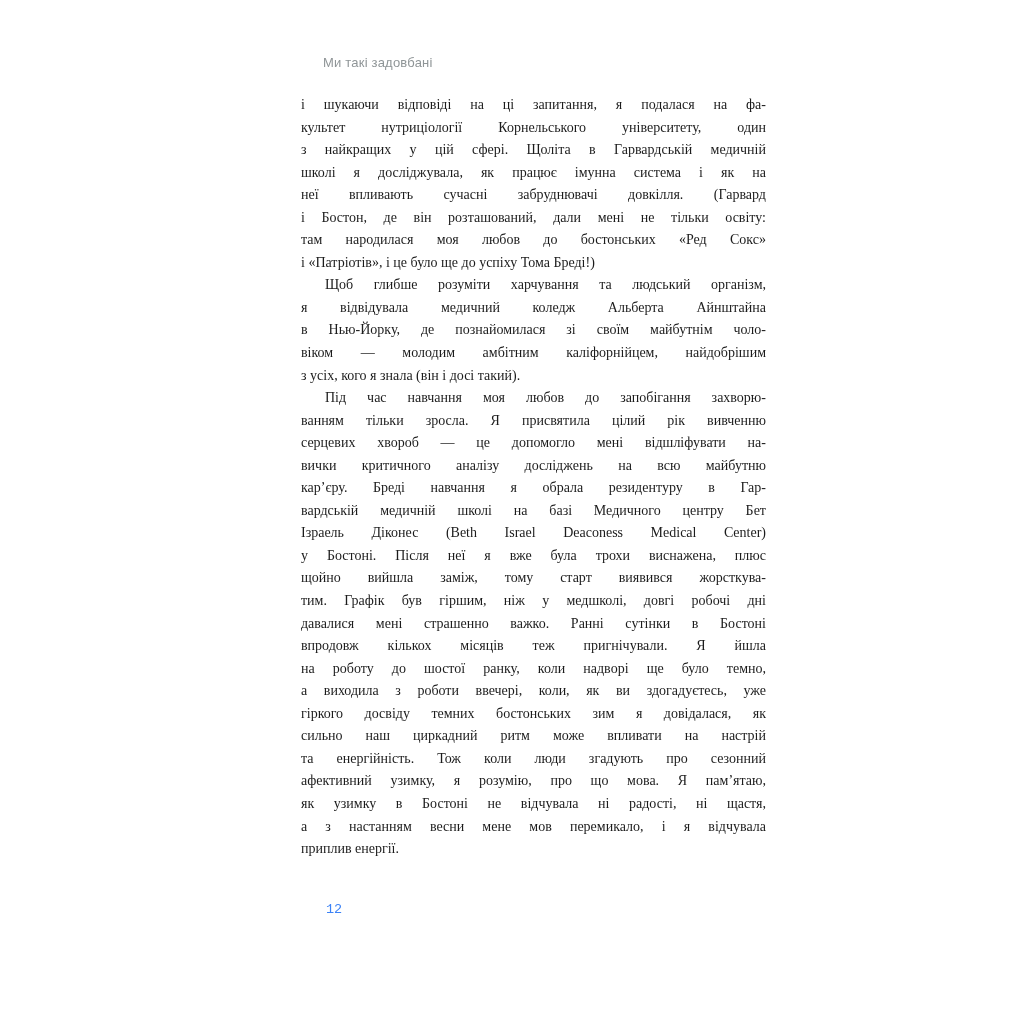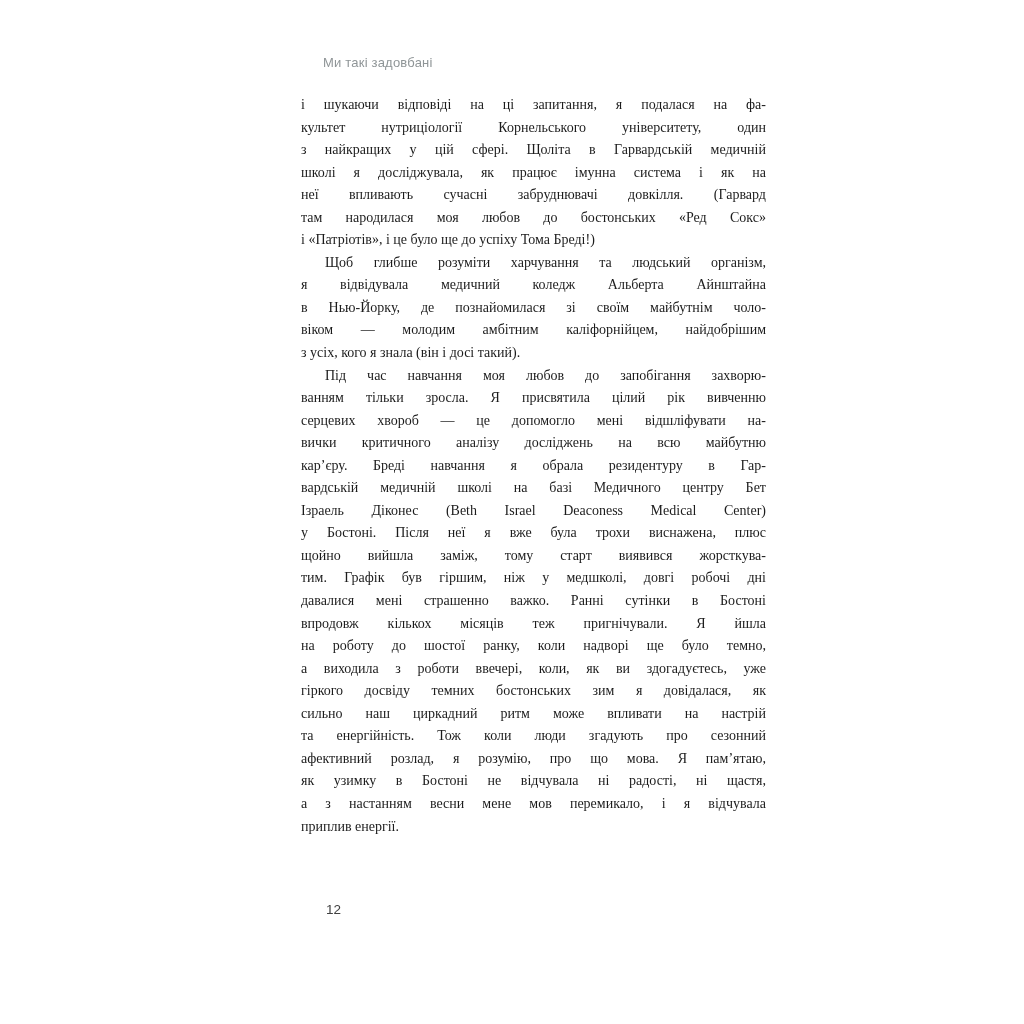--- a/index.html
+++ b/index.html
@@ -41,37 +41,38 @@
   .line.last {
     text-align-last: left;
   }
   .line.indent {
     text-indent: 24px;
   }
   .page-number {
     position: absolute;
     left: 326px;
     top: 902px;
-    font-family: Liberation Sans, sans-serif;
+    font-family: Liberation Mono, monospace;
     font-size: 13.5px;
-    color: #404040;
+    color: #3b82f6;
   }
 </style>
 </head>
 <body>
 
 <div class="book-page">
   <div class="running-header">Ми такі задовбані</div>
 
   <div class="body-text">
       <div class="line">і шукаючи відповіді на ці запитання, я подалася на фа-</div>
       <div class="line">культет нутриціології Корнельського університету, один</div>
       <div class="line">з найкращих у цій сфері. Щоліта в Гарвардській медичній</div>
       <div class="line">школі я досліджувала, як працює імунна система і як на</div>
       <div class="line">неї впливають сучасні забруднювачі довкілля. (Гарвард</div>
+      <div class="line">і Бостон, де він розташований, дали мені не тільки освіту:</div>
       <div class="line">там народилася моя любов до бостонських «Ред Сокс»</div>
       <div class="line last">і «Патріотів», і це було ще до успіху Тома Бреді!)</div>
       <div class="line indent">Щоб глибше розуміти харчування та людський організм,</div>
       <div class="line">я відвідувала медичний коледж Альберта Айнштайна</div>
       <div class="line">в Нью-Йорку, де познайомилася зі своїм майбутнім чоло-</div>
       <div class="line">віком — молодим амбітним каліфорнійцем, найдобрішим</div>
       <div class="line last">з усіх, кого я знала (він і досі такий).</div>
       <div class="line indent">Під час навчання моя любов до запобігання захворю-</div>
       <div class="line">ванням тільки зросла. Я присвятила цілий рік вивченню</div>
       <div class="line">серцевих хвороб — це допомогло мені відшліфувати на-</div>
@@ -82,20 +83,20 @@
       <div class="line">у Бостоні. Після неї я вже була трохи виснажена, плюс</div>
       <div class="line">щойно вийшла заміж, тому старт виявився жорсткува-</div>
       <div class="line">тим. Графік був гіршим, ніж у медшколі, довгі робочі дні</div>
       <div class="line">давалися мені страшенно важко. Ранні сутінки в Бостоні</div>
       <div class="line">впродовж кількох місяців теж пригнічували. Я йшла</div>
       <div class="line">на роботу до шостої ранку, коли надворі ще було темно,</div>
       <div class="line">а виходила з роботи ввечері, коли, як ви здогадуєтесь, уже</div>
       <div class="line">гіркого досвіду темних бостонських зим я довідалася, як</div>
       <div class="line">сильно наш циркадний ритм може впливати на настрій</div>
       <div class="line">та енергійність. Тож коли люди згадують про сезонний</div>
-      <div class="line">афективний розлад, я розумію, про що мова. Я пам’ятаю,</div>
+      <div class="line">афективний узимку, я розумію, про що мова. Я пам’ятаю,</div>
       <div class="line">як узимку в Бостоні не відчувала ні радості, ні щастя,</div>
       <div class="line">а з настанням весни мене мов перемикало, і я відчувала</div>
       <div class="line last">приплив енергії.</div>
     </div>
 
   <div class="page-number">12</div>
 </div>
 
 </body></html>

